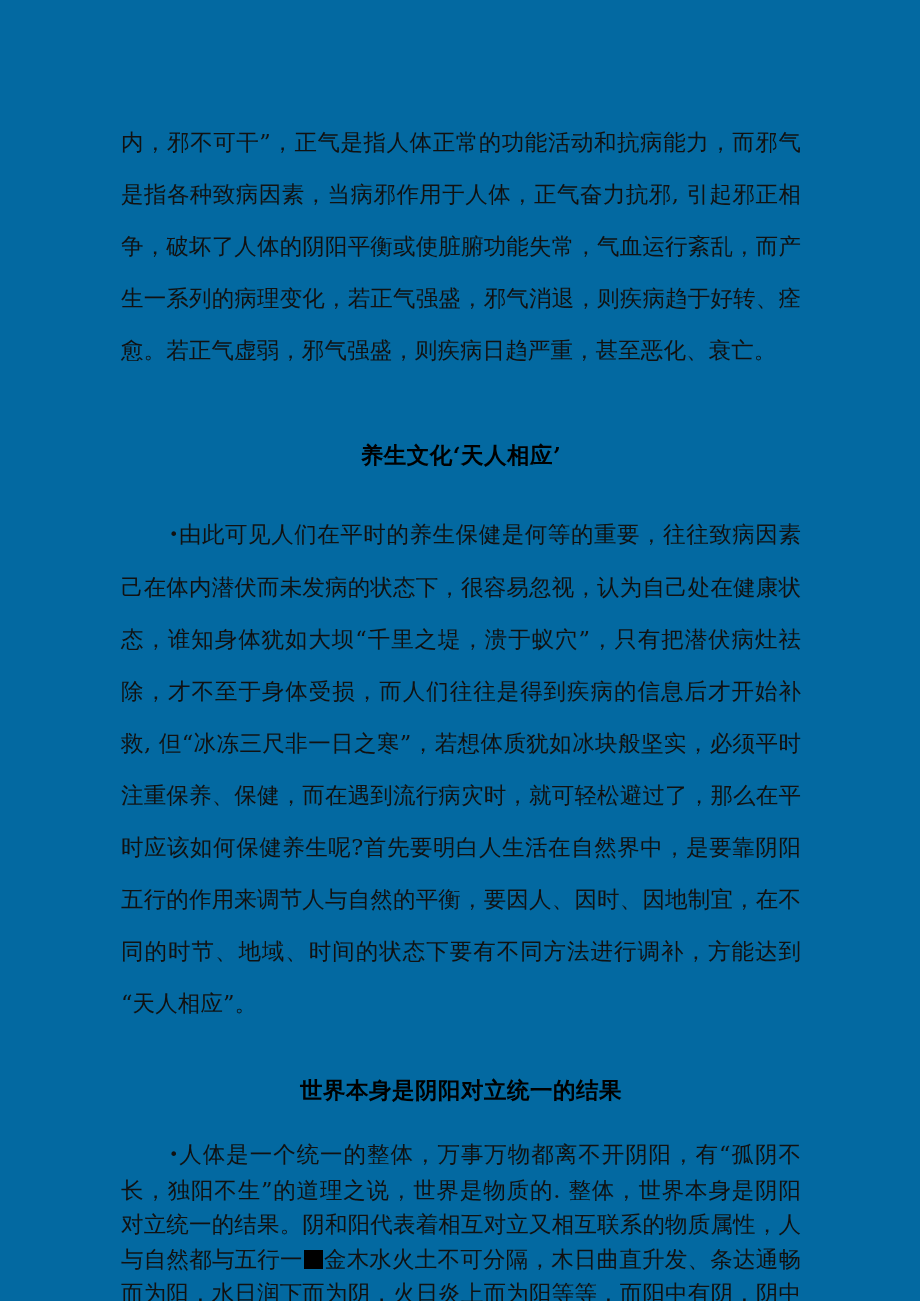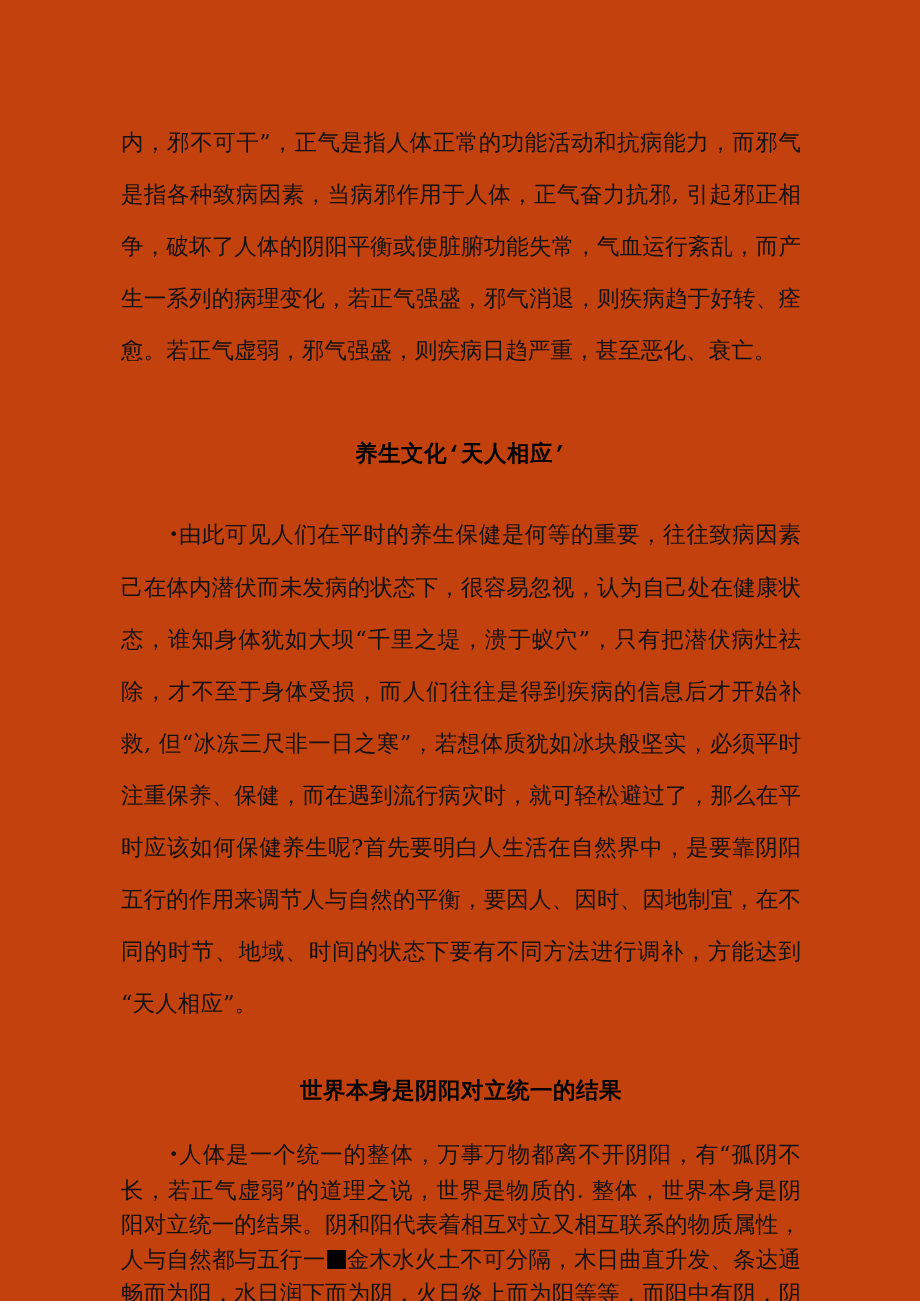--- a/index.html
+++ b/index.html
@@ -13,21 +13,21 @@
     height: 1301px;
     overflow: hidden;
     font-family: "DejaVu Serif", "Liberation Serif", serif;
     color: #0a0a0a;
   }
 
   .page {
     position: relative;
     width: 920px;
     height: 1301px;
-    background: #c2410c;
+    background: #0369a1;
     box-sizing: border-box;
     padding: 0;
   }
 
   .content {
     position: absolute;
     left: 121px;
     top: 0;
     width: 680px;
   }
@@ -73,21 +73,20 @@
     text-align: center;
     line-height: 34px;
     letter-spacing: 0.5px;
     margin: 0;
     color: #000000;
   }
 
   .heading-1 {
     margin-top: 62px;
     margin-bottom: 0;
-    font-family: Liberation Mono, monospace;
   }
 
   .heading-2 {
     margin-top: 44px;
     margin-bottom: 0;
   }
 
   .gap-after-h1 { height: 36px; }
   .gap-after-h2 { height: 30px; }
 
@@ -118,16 +117,16 @@
     <h2 class="heading heading-1">养生文化‘天人相应’</h2>
 
     <div class="gap-after-h1"></div>
 
     <p class="para indent"><span class="bullet">•</span><span>由此可见人们在平时的养生保健是何等的重要，往往致病因素己在体内潜伏而未发病的状态下，很容易忽视，认为自己处在健康状态，谁知身体犹如大坝“千里之堤，溃于蚁穴”，只有把潜伏病灶祛除，才不至于身体受损，而人们往往是得到疾病的信息后才开始补救, 但“冰冻三尺非一日之寒”，若想体质犹如冰块般坚实，必须平时注重保养、保健，而在遇到流行病灾时，就可轻松避过了，那么在平时应该如何保健养生呢?首先要明白人生活在自然界中，是要靠阴阳五行的作用来调节人与自然的平衡，要因人、因时、因地制宜，在不同的时节、地域、时间的状态下要有不同方法进行调补，方能达到“天人相应”。</span></p>
 
     <h2 class="heading heading-2">世界本身是阴阳对立统一的结果</h2>
 
     <div class="gap-after-h2"></div>
 
-    <p class="para-tight"><span class="bullet">•</span><span>人体是一个统一的整体，万事万物都离不开阴阳，有“孤阴不长，若正气虚弱”的道理之说，世界是物质的. 整体，世界本身是阴阳对立统一的结果。阴和阳代表着相互对立又相互联系的物质属性，人与自然都与五行一</span><span class="boxglyph"></span><span>金木水火土不可分隔，木日曲直升发、条达通畅而为阳，水日润下而为阴，火日炎上而为阳等等，而阳中有阴，阴中有阳，如水润下为阴而水面为阳水底为阴，这说明阴阳五行对立统一的整体观念思想，人与自然都</span></p>
+    <p class="para-tight"><span class="bullet">•</span><span>人体是一个统一的整体，万事万物都离不开阴阳，有“孤阴不长，独阳不生”的道理之说，世界是物质的. 整体，世界本身是阴阳对立统一的结果。阴和阳代表着相互对立又相互联系的物质属性，人与自然都与五行一</span><span class="boxglyph"></span><span>金木水火土不可分隔，木日曲直升发、条达通畅而为阳，水日润下而为阴，火日炎上而为阳等等，而阳中有阴，阴中有阳，如水润下为阴而水面为阳水底为阴，这说明阴阳五行对立统一的整体观念思想，人与自然都</span></p>
 
   </div>
 </div>
 
 </body></html>

